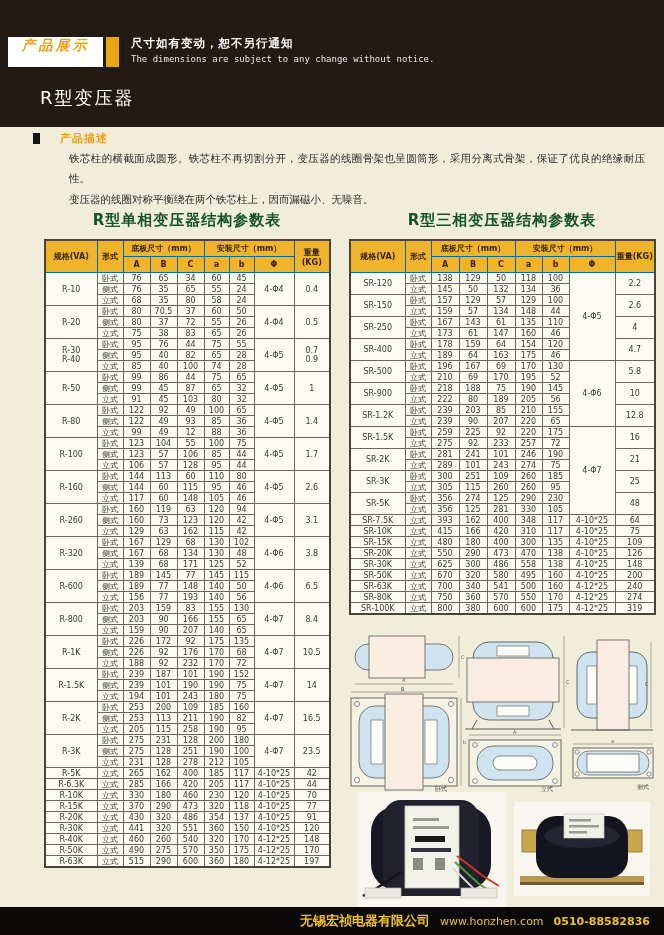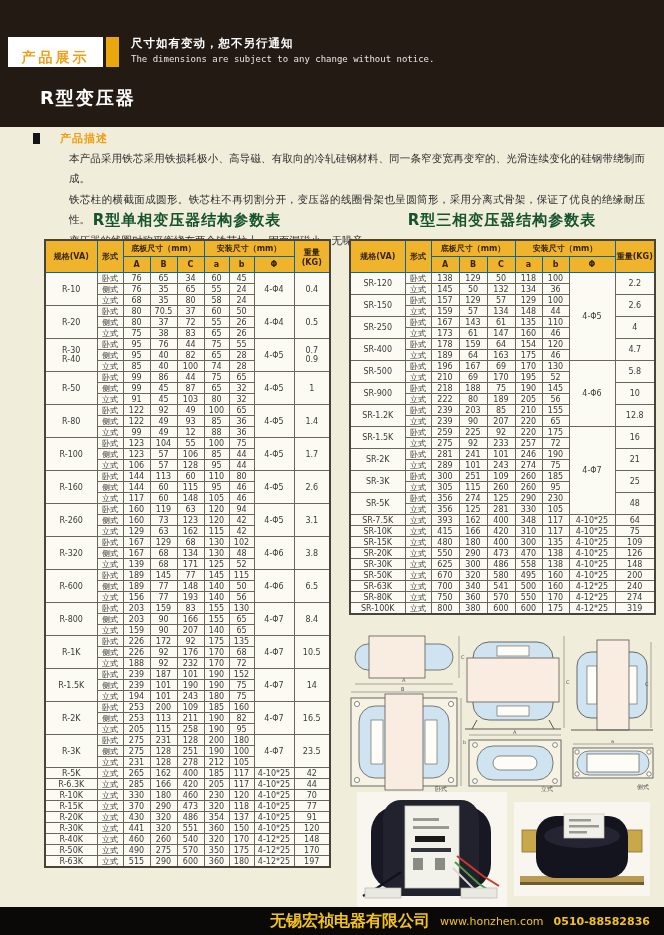--- a/index.html
+++ b/index.html
@@ -1,23 +1,23 @@
 <!DOCTYPE html>
 <html><head>
 <meta charset="utf-8">
 <style>
   html,body{margin:0;padding:0;}
   .page{position:relative;width:664px;height:935px;background:#f1eddb;font-family:"DejaVu Sans","Liberation Sans",sans-serif;overflow:hidden;}
   
   .top{position:absolute;left:0;top:0;width:664px;height:127px;background:#241a14;}
-  .tag-box{position:absolute;left:8px;top:37px;width:95px;height:30px;background:#ffffff;display:flex;align-items:flex-end;justify-content:center;color:#ef9f16;font-weight:bold;font-size:14px;letter-spacing:3px;}
+  .tag-box{position:absolute;left:8px;top:37px;width:95px;height:30px;background:#ffffff;display:flex;align-items:flex-start;justify-content:center;color:#ef9f16;font-weight:bold;font-size:14px;letter-spacing:3px;font-style:italic;}
   .tag-bar{position:absolute;left:106px;top:37px;width:13px;height:30px;background:#e8a60f;}
   .notice-cn{position:absolute;left:131px;top:36px;color:#ffffff;font-size:11.5px;font-weight:bold;letter-spacing:1px;}
   .notice-en{position:absolute;left:131px;top:54px;color:#e8e6e2;font-size:9px;font-family:"DejaVu Sans Mono","Liberation Mono",monospace;}
-  .main-title{position:absolute;left:40px;top:86px;color:#ffffff;font-size:18px;font-weight:bold;letter-spacing:2px;}
+  .main-title{position:absolute;left:40px;top:86px;color:#ffffff;font-size:18px;font-weight:normal;letter-spacing:2px;}
   
   .desc-head{position:absolute;left:33px;top:131px;display:flex;align-items:center;gap:20px;}
   .desc-sq{width:7px;height:11px;background:#141414;display:inline-block;}
   .desc-label{color:#f39c0e;font-weight:bold;font-size:11px;letter-spacing:1px;}
   .desc-text{position:absolute;left:69px;top:148px;width:576px;font-size:10.5px;color:#2c2c2c;line-height:1.95;text-align:justify;}
   
   .tbl-title{position:absolute;top:211px;text-align:center;color:#14532d;font-weight:bold;font-size:15px;letter-spacing:1px;}
   .tbl-title.l{left:44px;width:286px;}
   .tbl-title.r{left:349px;width:306px;}
   
@@ -28,21 +28,21 @@
   .ptable th{background:#f0b32c;color:#352511;font-size:8px;font-weight:bold;border:1px solid #0369a1;padding:1px 0;height:13px;}
   .ptable td{background:#fbfaf3;color:#3a3a3a;font-size:8px;text-align:center;vertical-align:middle;border:1px solid #6b665c;height:10px;padding:0 1px;line-height:9px;}
   .ptable td.spec,.ptable td.wt{white-space:pre-line;}
   .ptable tr.gs td{border-top:1.5px solid #49443a;}
   
   .diagrams{position:absolute;left:349px;top:628px;}
   .photo1{position:absolute;left:357px;top:792px;}
   .photo2{position:absolute;left:514px;top:802px;}
   
   .footer{position:absolute;left:0;bottom:0;width:664px;height:28px;background:#0b0907;display:flex;align-items:center;justify-content:flex-end;padding-right:14px;box-sizing:border-box;gap:10px;}
-  .footer .co{color:#f2c31c;font-size:16px;font-weight:bold;}
+  .footer .co{color:#f2c31c;font-size:13px;font-weight:bold;}
   .footer .web{color:#f2c31c;font-size:11px;font-weight:normal;}
   .footer .tel{color:#f2c31c;font-size:11px;font-weight:bold;}
 </style>
 </head>
 <body>
 
 <div class="page">
 
   <div class="top">
     <div class="tag-box">
@@ -52,21 +52,20 @@
     <div class="notice-cn">尺寸如有变动，恕不另行通知</div>
     <div class="notice-en">The dimensions are subject to any change without notice.</div>
     <div class="main-title">R型变压器</div>
   </div>
 
   <div class="desc-head">
     <span class="desc-sq"></span>
     <span class="desc-label">产品描述</span>
   </div>
   <div class="desc-text">
-    <div>本产品采用铁芯采用铁损耗极小、高导磁、有取向的冷轧硅钢材料、同一条窄变宽再变窄的、光滑连续变化的硅钢带绕制而成。</div>
     <div>铁芯柱的横截面成圆形。铁芯柱不再切割分开，变压器的线圈骨架也呈圆筒形，采用分离式骨架，保证了优良的绝缘耐压性。</div>
     <div>变压器的线圈对称平衡绕在两个铁芯柱上，因而漏磁小、无噪音。</div>
   </div>
 
   <div class="tbl-title l">R型单相变压器结构参数表</div>
   <div class="tbl-title r">R型三相变压器结构参数表</div>
 
   <div id="ltable" class="tblwrap l">
       <table class="ptable">
         <colgroup>

